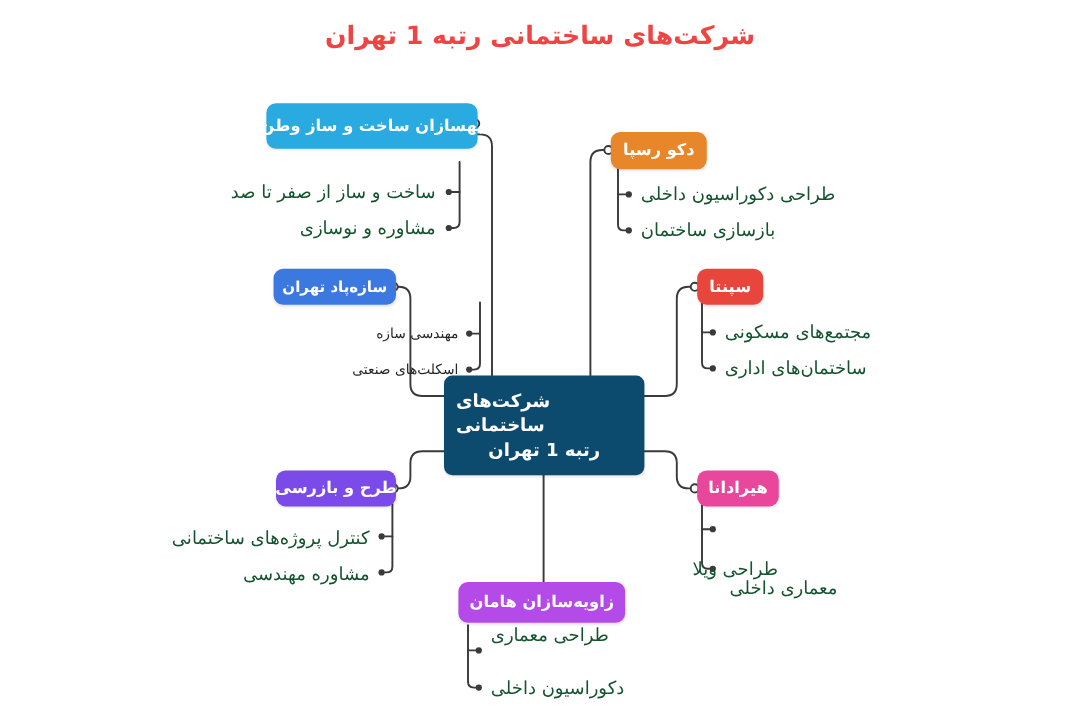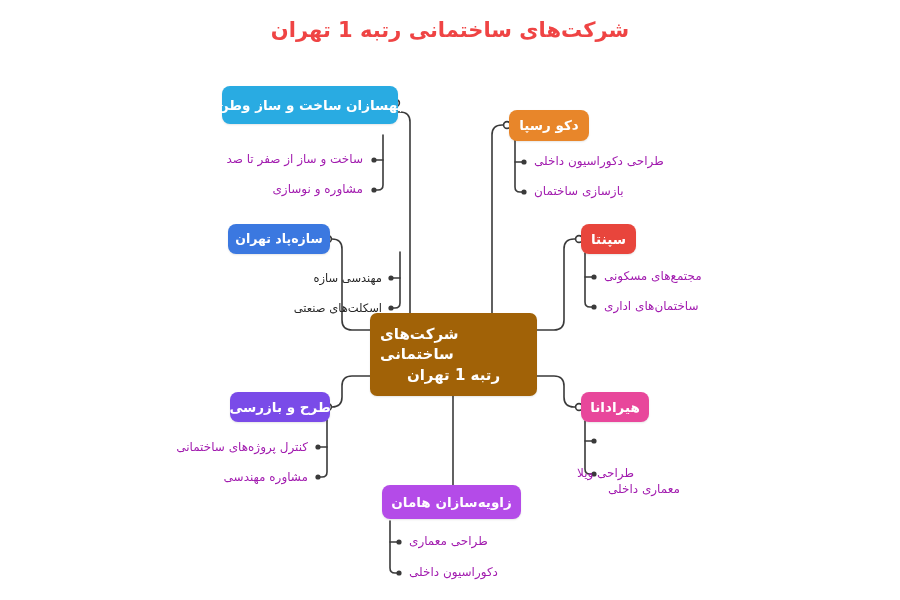--- a/index.html
+++ b/index.html
@@ -52,22 +52,22 @@
     flex-direction:column;
     padding:6px 10px;
   }
   .node.branch{
     font-size:13.5px;
     padding:0 12px;
   }
   .leaf{
     position:absolute;
     direction:rtl;
-    color:#a21caf;
-    font-size:12px;
+    color:#14532d;
+    font-size:15px;
     white-space:nowrap;
     line-height:1;
   }
   .leaf.rt{ text-align:right; }
   .leaf.lt{ text-align:left; }
   .leaf.thin{
     font-size:11.5px;
     color:#262626;
   }
   .center-line{ display:block; }
@@ -139,21 +139,21 @@
       <circle cx="396" cy="103" r="3.4"></circle>
       <circle cx="328" cy="239" r="3.4"></circle>
       <circle cx="328" cy="407" r="3.4"></circle>
       <circle cx="453" cy="492" r="3.4"></circle>
       <circle cx="579" cy="407" r="3.4"></circle>
       <circle cx="579" cy="239" r="3.4"></circle>
       <circle cx="507" cy="125" r="3.4"></circle>
     </g>
   </svg>
 
-  <div class="node center" style="left:370px;top:313px;width:167px;height:83px;background:#a16207;padding-left:10px;">
+  <div class="node center" style="left:370px;top:313px;width:167px;height:83px;background:#0c4a6e;padding-left:10px;">
     <span class="center-line">شرکت‌های ساختمانی</span>
     <span class="center-line">رتبه 1 تهران</span>
   </div>
 
   <div class="node branch" style="left:222px;top:86px;width:176px;height:38px;background:#29abe2;">
     <span>بهسازان ساخت و ساز وطن</span>
   </div>
   <div class="leaf rt" style="right:537px;top:153px;">ساخت و ساز از صفر تا صد</div>
   <div class="leaf rt" style="right:537px;top:183px;">مشاوره و نوسازی</div>
 
@@ -165,21 +165,21 @@
 
   <div class="node branch" style="left:230px;top:392px;width:100px;height:30px;background:#7a4be8;">
     <span>طرح و بازرسی</span>
   </div>
   <div class="leaf rt" style="right:592px;top:441px;">کنترل پروژه‌های ساختمانی</div>
   <div class="leaf rt" style="right:592px;top:471px;">مشاوره مهندسی</div>
 
   <div class="node branch" style="left:382px;top:485px;width:139px;height:34px;background:#b44be8;">
     <span>زاویه‌سازان هامان</span>
   </div>
-  <div class="leaf lt" style="left:409px;top:535px;">طراحی معماری</div>
+  <div class="leaf lt" style="left:409px;top:522px;">طراحی معماری</div>
   <div class="leaf lt" style="left:409px;top:566px;">دکوراسیون داخلی</div>
 
   <div class="node branch" style="left:581px;top:392px;width:68px;height:30px;background:#e8479b;">
     <span>هیرادانا</span>
   </div>
   <div class="leaf lt" style="left:577px;top:434px;margin-top:33px;">طراحی ویلا</div>
   <div class="leaf lt" style="left:608px;top:467px;margin-top:16px;">معماری داخلی</div>
 
   <div class="node branch" style="left:581px;top:224px;width:55px;height:30px;background:#e8453c;">
     <span>سپنتا</span>

